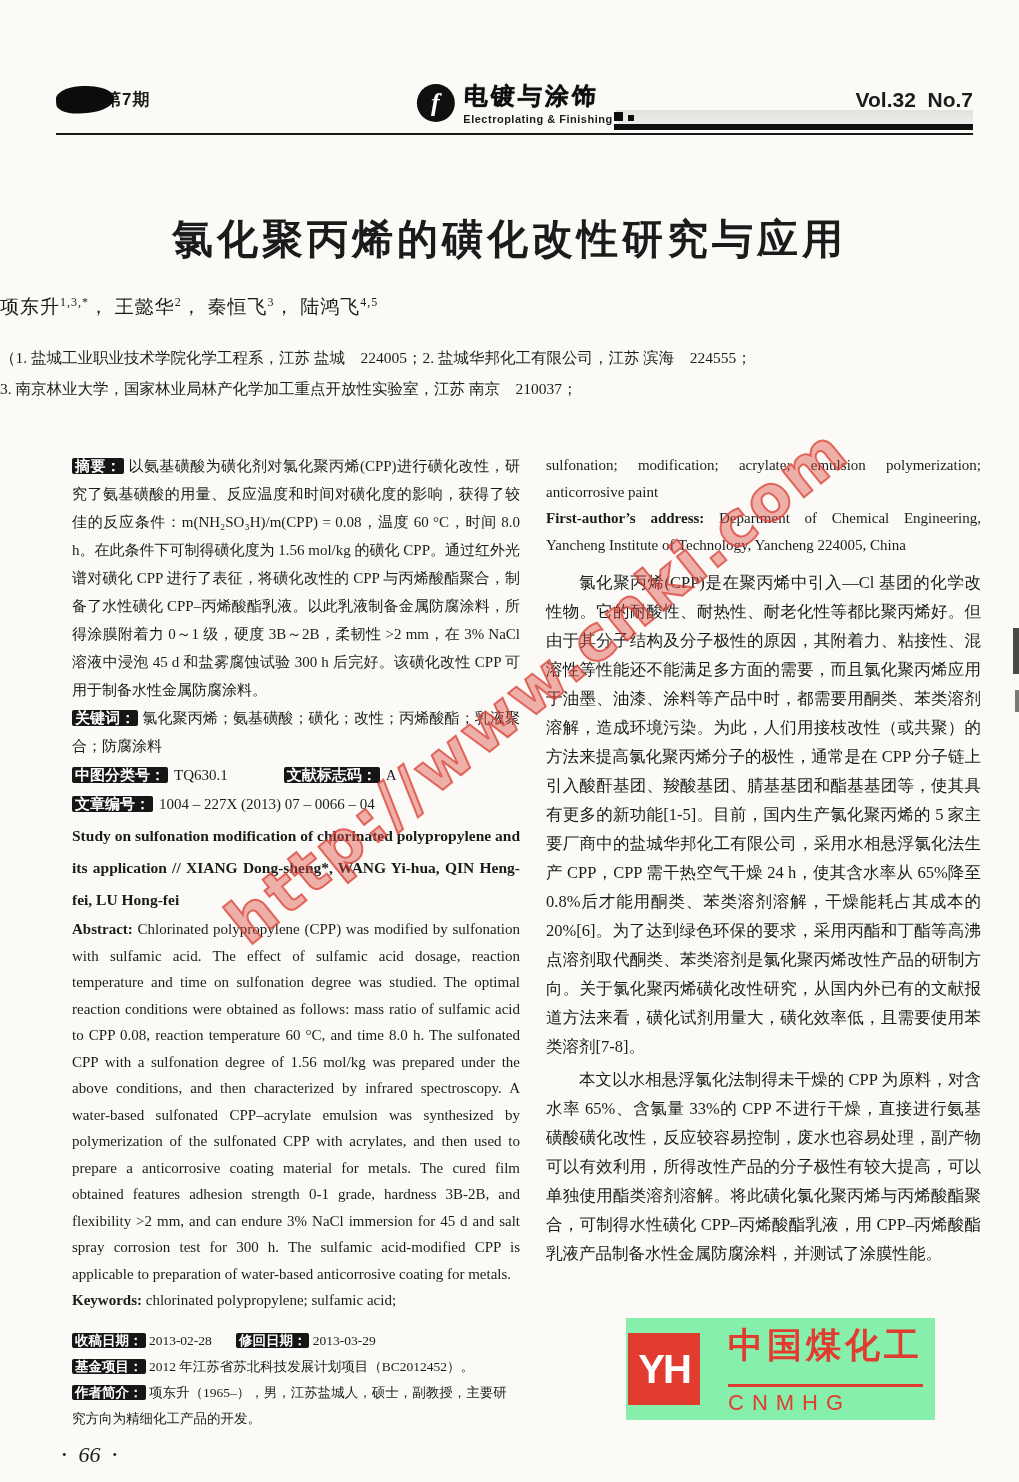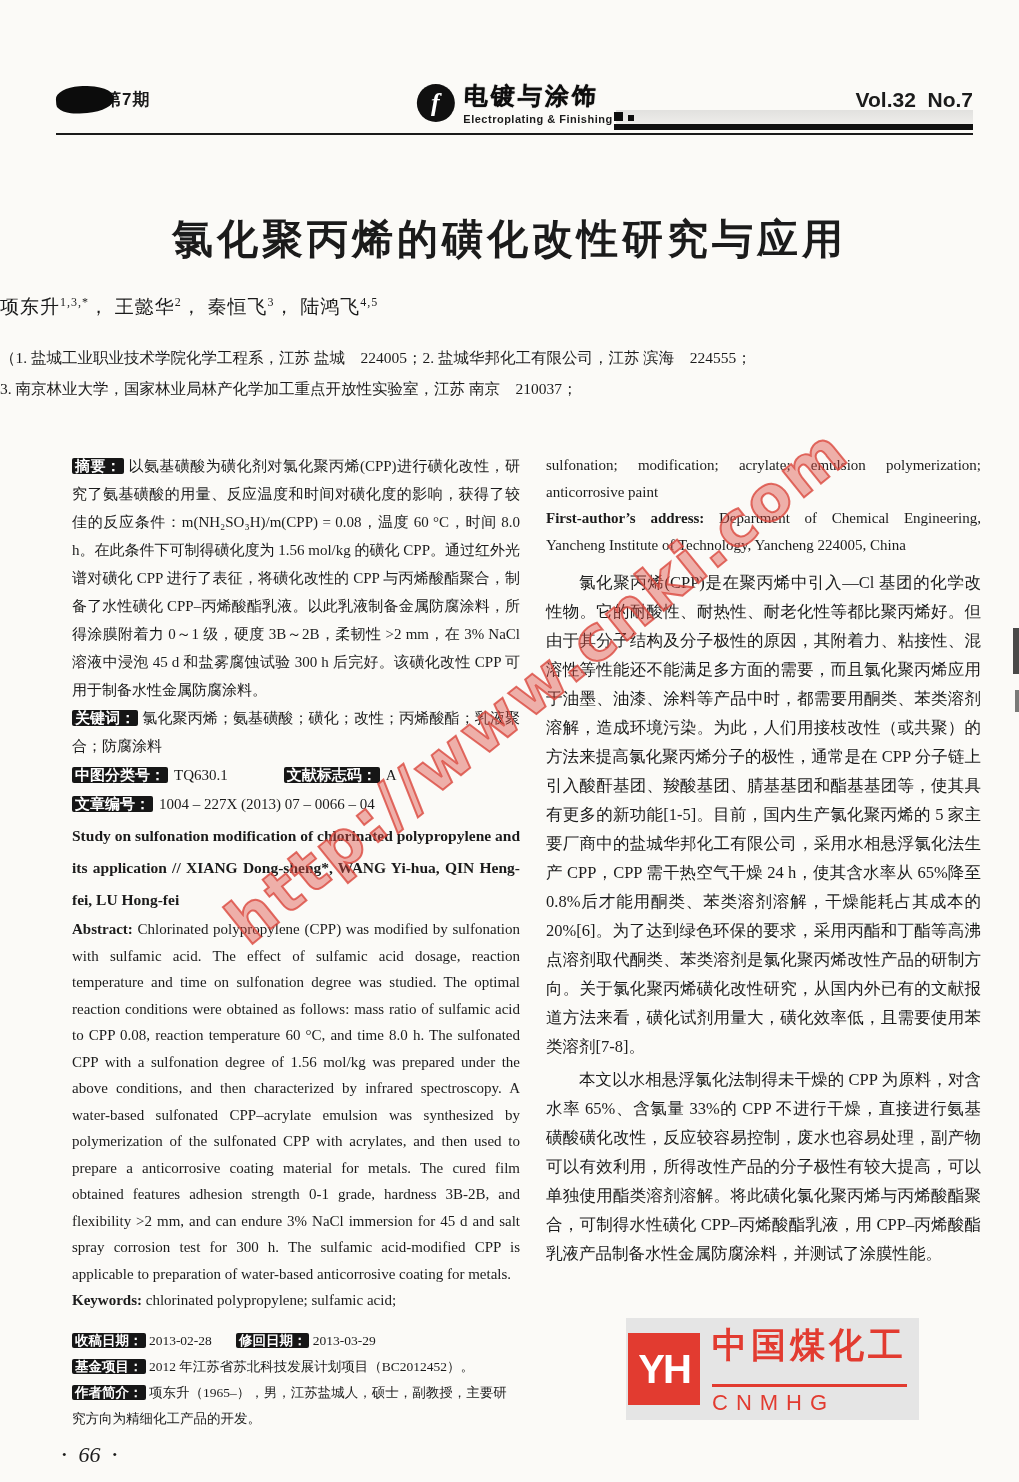--- a/index.html
+++ b/index.html
@@ -51,22 +51,22 @@
   .mlsm { margin-left:24px; }
   .meta-line { margin-top:1px; }
 
   .footnote { margin-top:14px; font-size:13.5px; line-height:26px; text-align:left; }
 
   
   .watermark { position:absolute; left:212px; top:902px; transform:rotate(-39deg); transform-origin:0 0;
                font-family:"DejaVu Sans",sans-serif; font-weight:700; font-size:62px; letter-spacing:3px;
                color:rgba(219,72,62,.42); -webkit-text-stroke:2px rgba(219,72,62,.8);
                white-space:nowrap; z-index:5; pointer-events:none; }
-  .coal-logo { position:absolute; left:626px; top:1318px; display:flex; align-items:center; gap:12px;
-               background:#e5e5e5; padding:4px 12px 4px 2px; z-index:6; }
+  .coal-logo { position:absolute; left:626px; top:1318px; display:flex; align-items:center; gap:28px;
+               background:#86efac; padding:4px 12px 4px 2px; z-index:6; }
   .coal-mark { width:72px; height:72px; background:#e23b30; color:#fff; display:flex; align-items:center; justify-content:center;
                font-family:"Liberation Sans",sans-serif; font-weight:900; font-size:40px; letter-spacing:-2px; }
   .coal-text { display:flex; flex-direction:column; }
   .coal-cn { color:#e23b30; font-family:Liberation Sans, sans-serif; font-weight:700; font-size:35px; letter-spacing:4px;
              border-bottom:3px solid #e23b30; padding-bottom:15px; }
   .coal-en { color:#e23b30; font-family:"Liberation Sans",sans-serif; font-weight:400; font-size:22px; letter-spacing:8px; margin-top:3px; }
 
   
   .footer { position:absolute; left:62px; bottom:14px; font-size:22px; font-style:italic; display:flex; align-items:center; gap:12px; }
   .footer .dot { font-size:13px; font-style:normal; }

